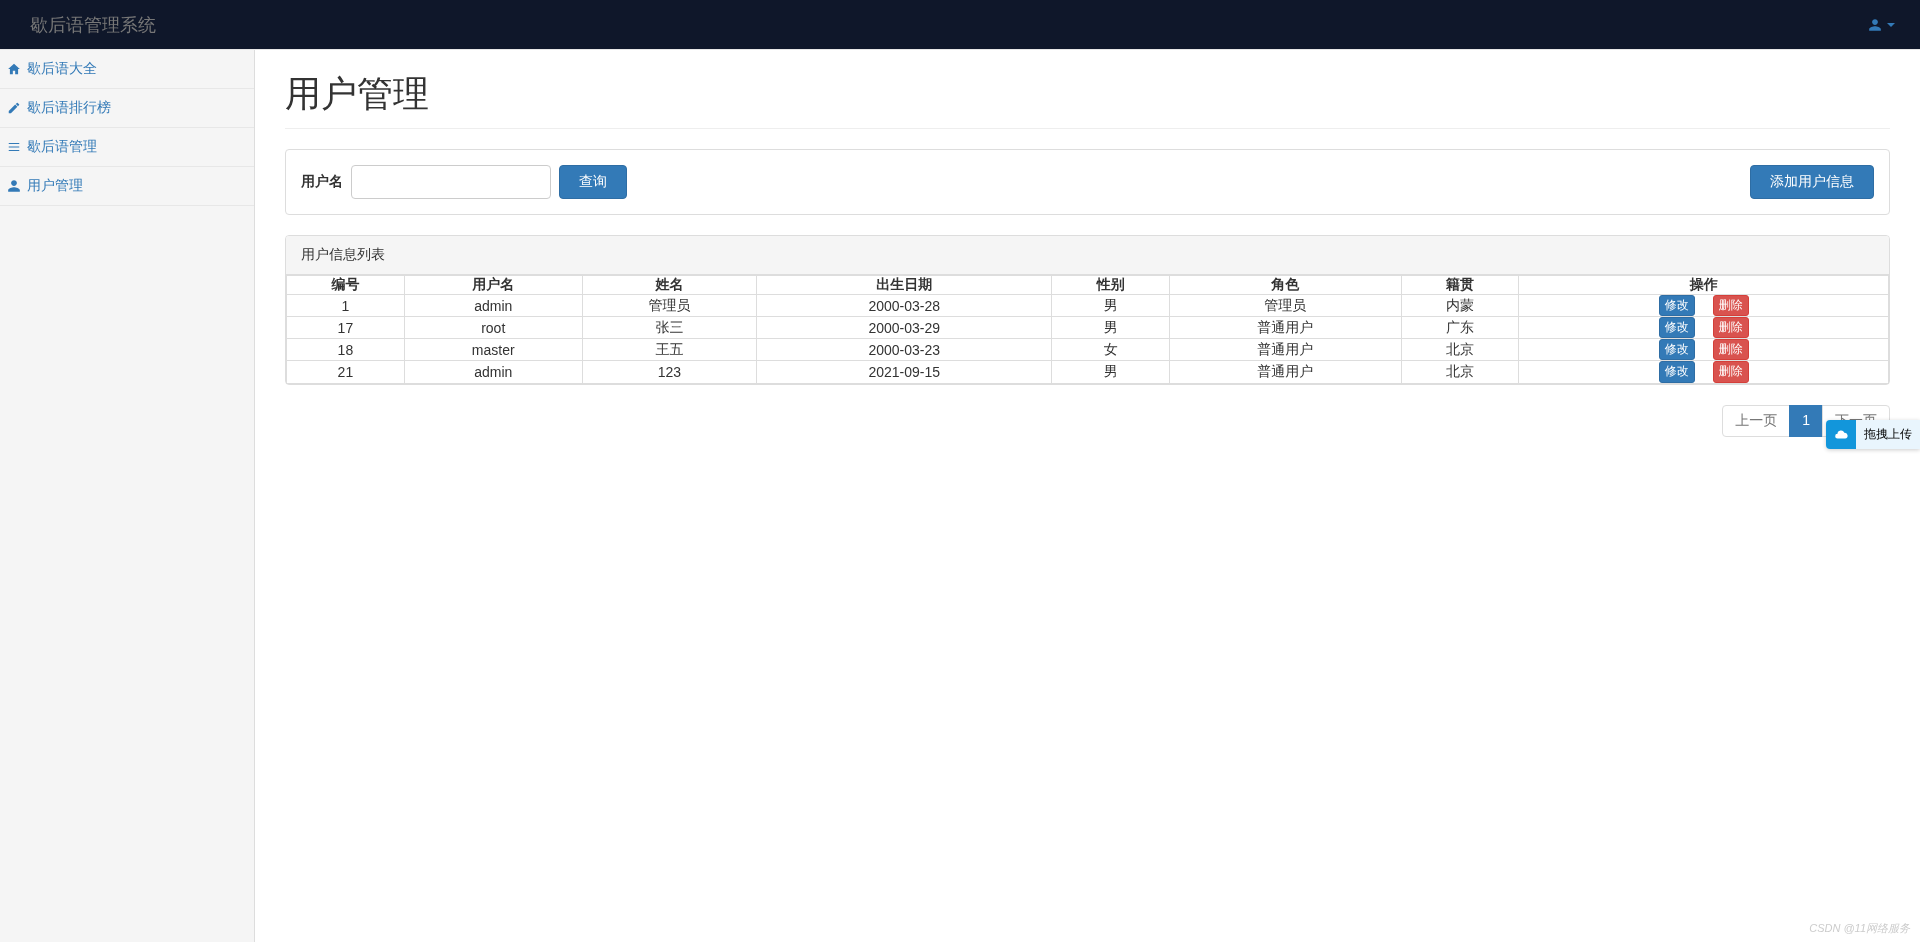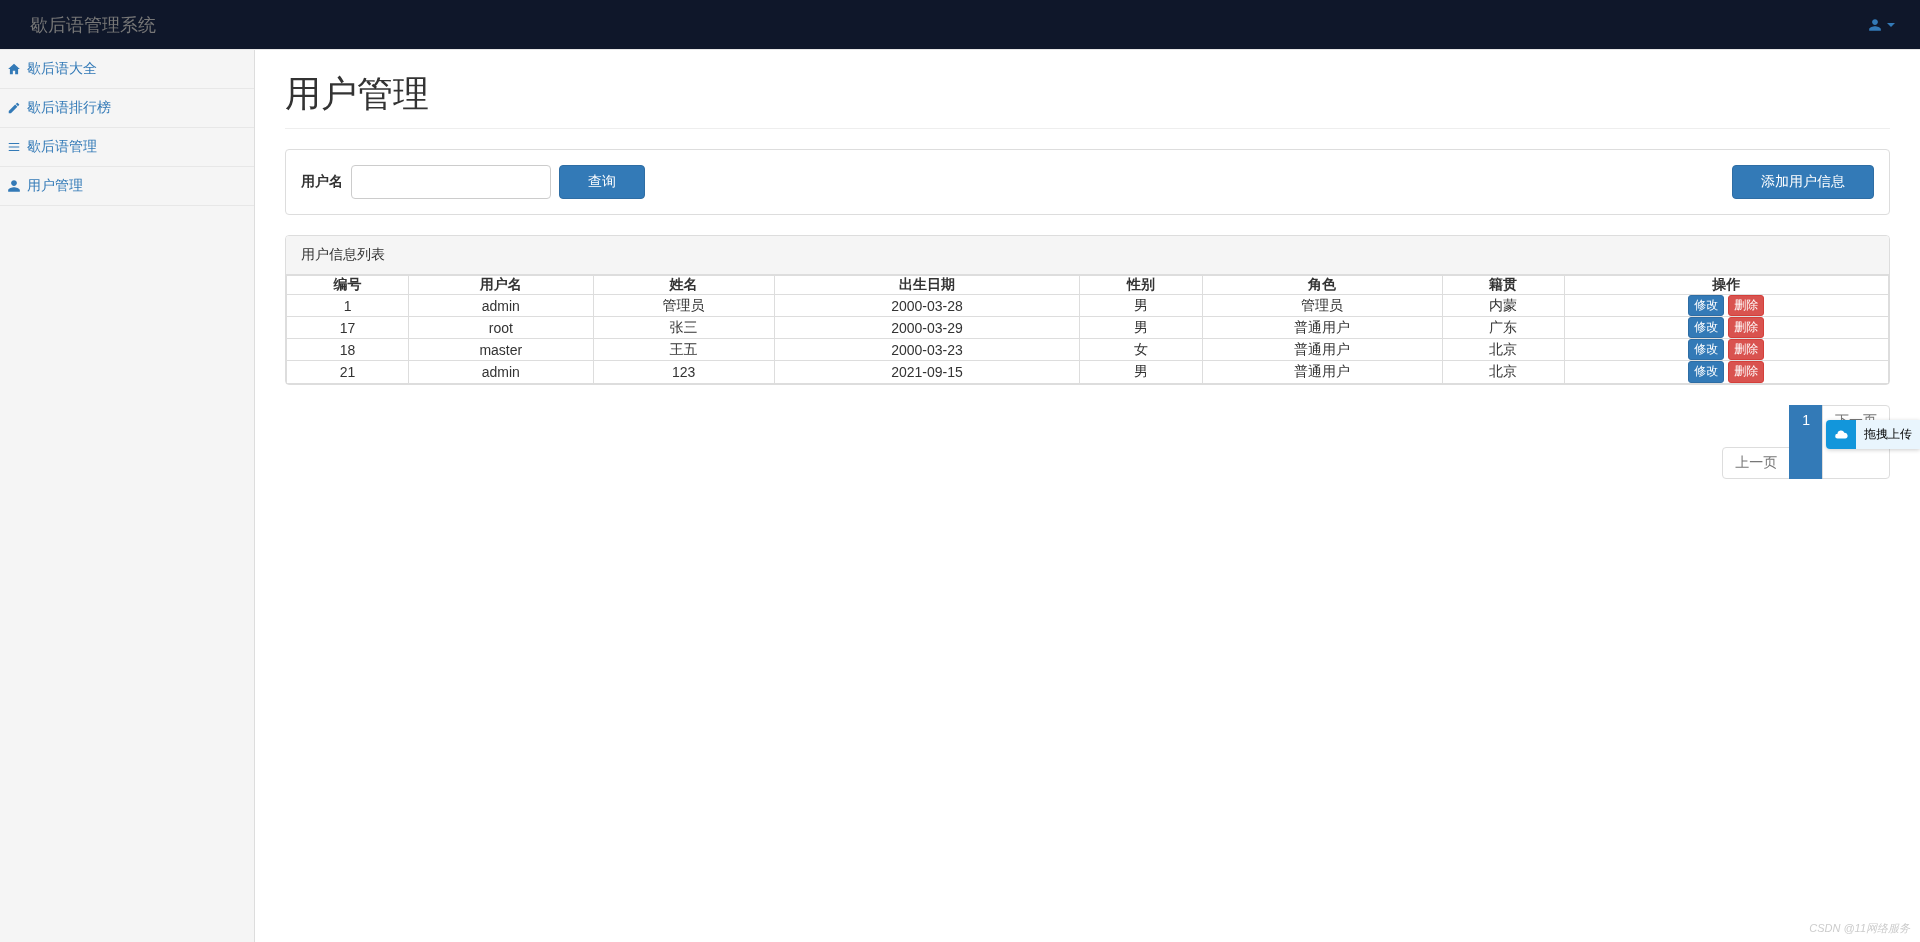--- a/index.html
+++ b/index.html
@@ -87,21 +87,21 @@
     .form-control {
       height: 34px;
       width: 200px;
       padding: 6px 12px;
       border: 1px solid #ccc;
       border-radius: 4px;
       font-size: 14px;
     }
     .btn {
       display: inline-block;
-      padding: 6px 28px;
+      padding: 6px 19px;
       font-size: 14px;
       border-radius: 4px;
       border: 1px solid transparent;
       cursor: pointer;
       color: #fff;
       text-align: center;
       white-space: nowrap;
       line-height: 1.42857;
     }
     .btn-primary { background: #337ab7; border-color: #2e6da4; }
@@ -119,36 +119,36 @@
       width: 100%;
       border-collapse: collapse;
     }
     th, td {
       border: 1px solid #ddd;
       text-align: center;
       vertical-align: middle;
       margin-top: 40px;
     }
     th { font-weight: 700; background: #fff; }
-    .action-cell { display: flex; gap: 4px; justify-content: center; }
+    .action-cell { display: flex; gap: 18px; justify-content: center; }
     .pagination {
       display: flex;
       justify-content: flex-end;
       gap: 0;
       margin-top: 20px;
     }
     .page-btn {
       padding: 6px 12px;
       border: 1px solid #ddd;
       color: #337ab7;
       cursor: pointer;
       background: #fff;
       margin-left: -1px;
     }
-    .page-btn:first-child { border-top-left-radius: 4px; border-bottom-left-radius: 4px; margin-top: 42px; }
+    .page-btn:first-child { border-top-left-radius: 4px; border-bottom-left-radius: 4px; }
     .page-btn:last-child { border-top-right-radius: 4px; border-bottom-right-radius: 4px; }
     .page-btn.active { background: #337ab7; color: #fff; border-color: #337ab7; }
     .page-btn.disabled { color: #777; cursor: not-allowed; }
     .upload-widget {
       position: fixed;
       right: 0;
       top: 420px;
       display: flex;
       align-items: stretch;
       font-size: 12px;

